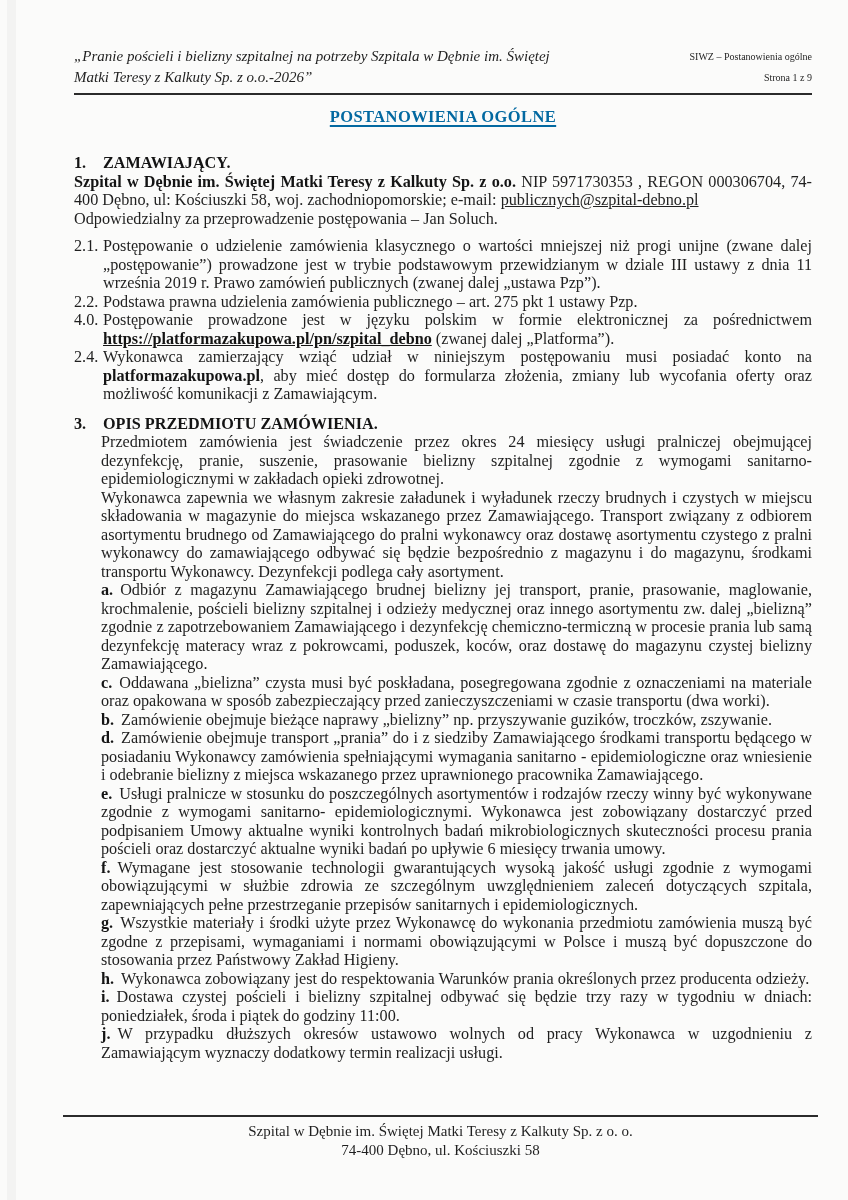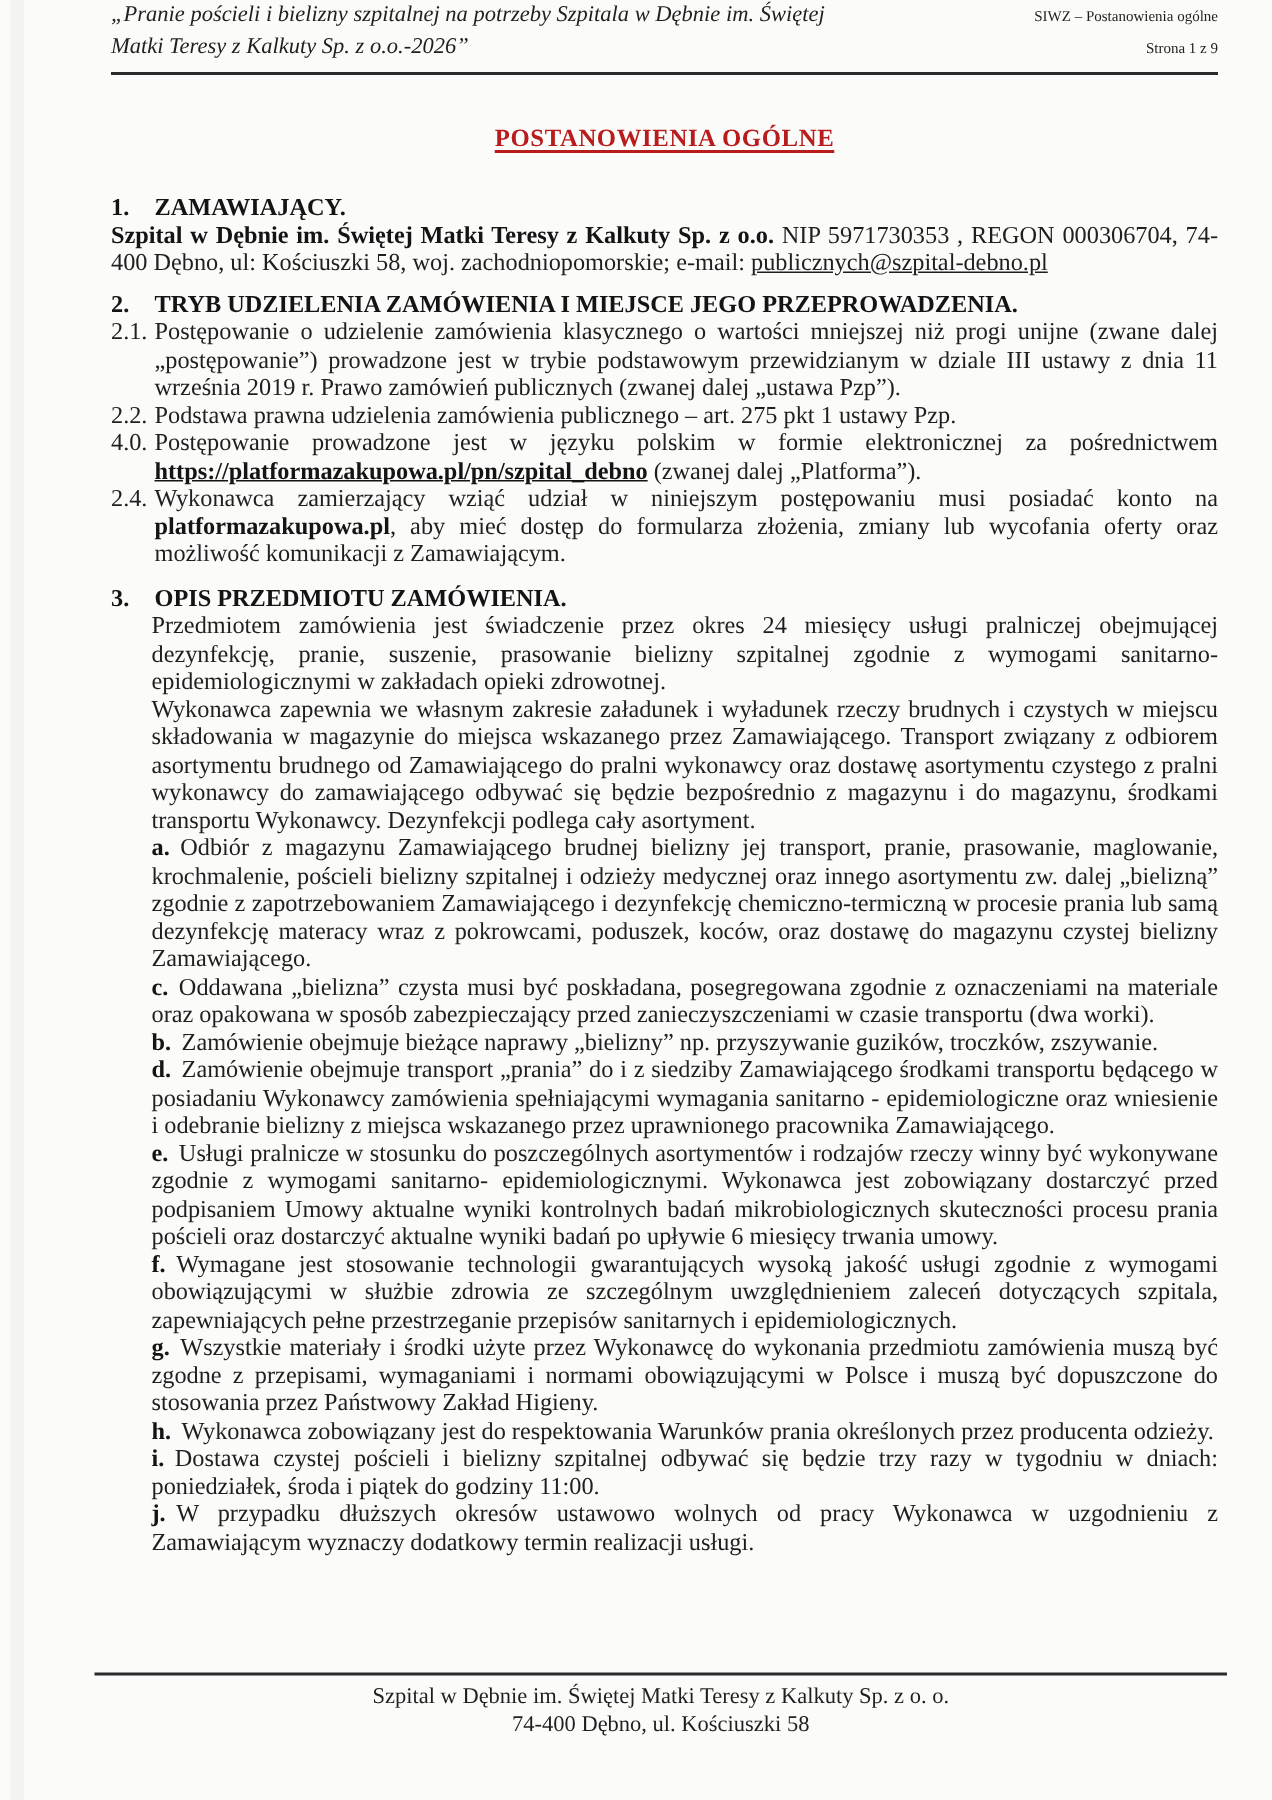--- a/index.html
+++ b/index.html
@@ -10,33 +10,33 @@
     color:#1f1f1f;
     position:relative;
     overflow:hidden;
   }
   .edge-shadow{
     position:absolute;left:7px;top:0;width:9px;height:1200px;
     background:rgba(110,110,110,0.055);
   }
   .content{position:absolute;left:74px;right:36px;top:0;}
   .doc-header{
-    display:flex;justify-content:space-between;align-items:flex-start;
-    padding-bottom:5px;
+    display:flex;justify-content:space-between;align-items:flex-end;
+    padding-top:45px;padding-bottom:5px;
     border-bottom:2.5px solid #2b2b2b;
   }
   .h-left{
     font-style:italic;font-size:15px;line-height:21px;width:486px;
   }
   .h-right{
     text-align:right;font-size:10px;line-height:21px;padding-top:1px;white-space:nowrap;
   }
   .page-title{
-    margin-top:32px;text-align:center;font-weight:bold;font-size:16.5px;
-    letter-spacing:0.4px;color:#b91c1c;
+    margin-top:12px;text-align:center;font-weight:bold;font-size:16.5px;
+    letter-spacing:0.4px;color:#0369a1;
   }
   .page-title .tt{
     text-decoration:underline;
     text-decoration-thickness:1.8px;
     text-underline-offset:3px;
   }
   .main{margin-top:27px;font-size:16.2px;line-height:18.5px;}
   p{margin:0;text-align:justify;}
   .sec-head{font-weight:bold;color:#141414;}
   .num{display:inline-block;width:29px;text-indent:0;}
@@ -71,24 +71,24 @@
 
   <div class="page-title">
     <span class="tt">POSTANOWIENIA OGÓLNE</span>
   </div>
 
   <div class="main">
 
     <section>
       <p class="sec-head hang"><span class="num">1.</span><span>ZAMAWIAJĄCY.</span></p>
       <p><span class="b">Szpital w Dębnie im. Świętej Matki Teresy z Kalkuty Sp. z o.o.</span><span> NIP 5971730353 , REGON 000306704, 74-400 Dębno, ul: Kościuszki 58, woj. zachodniopomorskie;  e-mail: </span><span class="link">publicznych@szpital-debno.pl</span></p>
+      <p>Odpowiedzialny za przeprowadzenie postępowania – Jan Soluch.</p>
     </section>
 
     <section class="sec2">
-      <p class="sec-head hang"><span class="num">2.</span><span>TRYB UDZIELENIA ZAMÓWIENIA I MIEJSCE JEGO PRZEPROWADZENIA.</span></p>
 
       <p class="hang"><span class="num">2.1.</span><span>Postępowanie o udzielenie zamówienia klasycznego o wartości mniejszej niż progi unijne (zwane dalej „postępowanie”) prowadzone jest w trybie podstawowym przewidzianym w dziale III ustawy z dnia 11 września 2019 r. Prawo zamówień publicznych (zwanej dalej „ustawa Pzp”).</span></p>
 
       <p class="hang"><span class="num">2.2.</span><span>Podstawa prawna udzielenia zamówienia publicznego – art. 275 pkt 1 ustawy Pzp.</span></p>
 
       <p class="hang"><span class="num">4.0.</span><span>Postępowanie prowadzone jest w języku polskim w formie elektronicznej za pośrednictwem </span><span class="burl">https://platformazakupowa.pl/pn/szpital_debno</span><span> (zwanej dalej „Platforma”).</span></p>
 
       <p class="hang"><span class="num">2.4.</span><span>Wykonawca zamierzający wziąć udział w niniejszym postępowaniu musi posiadać konto na </span><span class="b">platformazakupowa.pl</span><span>, aby mieć dostęp do formularza złożenia, zmiany lub wycofania oferty oraz możliwość komunikacji z Zamawiającym.</span></p>
     </section>
 

